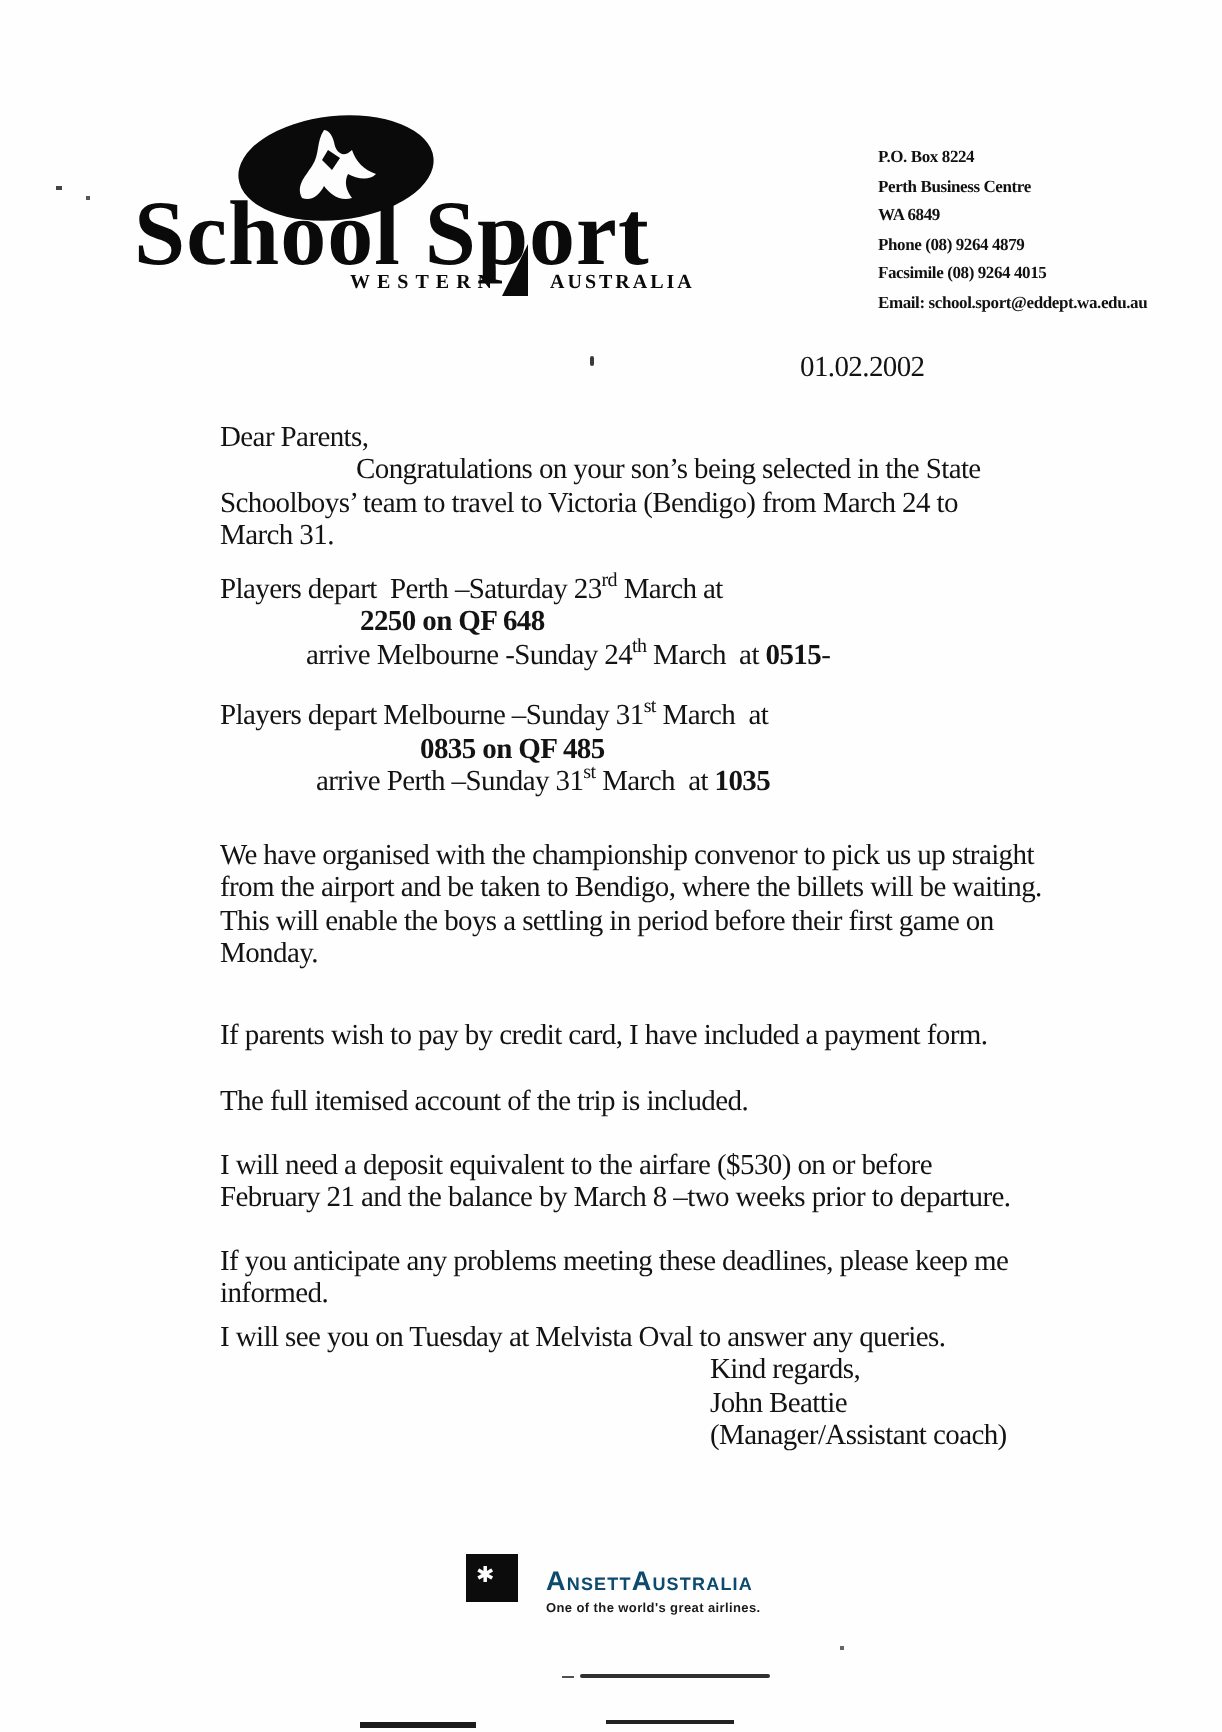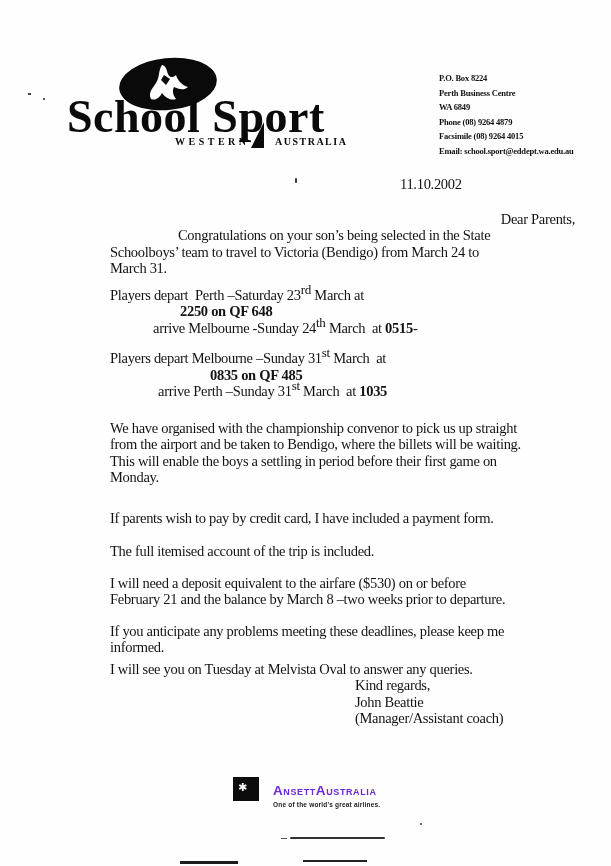--- a/index.html
+++ b/index.html
@@ -19,48 +19,48 @@
              border-left:13px solid transparent;border-bottom:26px solid #0a0a0a;}
 
   .contact{position:absolute;left:439px;top:71px;font-weight:700;font-size:8.5px;
            line-height:14.6px;letter-spacing:-0.2px;color:#111;}
 
   
   .body{position:absolute;left:110px;top:176px;width:465px;font-size:14.5px;line-height:16.5px;
         letter-spacing:-0.3px;color:#131313;}
   .body p{margin:0;white-space:pre-line;}
   .date{margin-left:290px;margin-bottom:18px;}
-  .salutation{margin:0;text-align:right;}
+  .salutation{margin:0;}
   .intro{text-indent:68px;margin:0 0 10px 0 !important;}
 
   .fblock{margin:0;}
   .fline{white-space:pre-wrap;}
   .u{text-underline-offset:2px;}
   .b{font-weight:700;}
-  sup{font-size:13px;line-height:0;}
+  sup{font-size:10px;line-height:0;}
   .ftime1{padding-left:70px;font-weight:700;}
   .farr1{padding-left:43px;}
   .ftime2{padding-left:100px;font-weight:700;}
   .farr2{padding-left:48px;}
   .mb14{margin-bottom:14px !important;}
   .mb20{margin-bottom:20px !important;}
   .mb24{margin-bottom:24px !important;}
   .mb17{margin-bottom:17px !important;}
   .mb15{margin-bottom:15px !important;}
   .mb5{margin-bottom:5px !important;}
   .signature{margin-left:245px;}
 
   
   .ansett{position:absolute;left:233px;top:777px;display:flex;gap:14px;}
   .ansett-square{width:26px;height:24px;background:#0c0c0c;position:relative;flex:none;}
   .ansett-star{position:absolute;left:5px;top:5px;color:#fff;font-size:11px;line-height:11px;
                font-family:"DejaVu Sans",sans-serif;}
   .ansett-text{padding-top:6px;}
   .ansett-brand{font-family:"Liberation Sans",sans-serif;font-weight:700;font-size:13.5px;
-                font-variant:small-caps;letter-spacing:0.6px;color:#6d28d9;white-space:nowrap;}
+                font-variant:small-caps;letter-spacing:0.6px;color:#0c4a6e;white-space:nowrap;}
   .ansett-tagline{font-family:"Liberation Sans",sans-serif;font-weight:700;font-size:6.5px;
                   letter-spacing:0.2px;margin-top:3px;color:#1a1a1a;}
 
   
   .artifact{position:absolute;background:#2a2a2a;}
   .speck1{left:28px;top:93px;width:3px;height:2px;background:#444;}
   .speck2{left:43px;top:98px;width:2px;height:2px;background:#555;}
   .speck3{left:295px;top:178px;width:2px;height:5px;background:#3a3a3a;border-radius:1px;}
   .speck4{left:420px;top:823px;width:2px;height:2px;background:#666;}
   .line1{left:290px;top:837px;width:95px;height:2px;background:#303030;border-radius:1px;}
@@ -92,21 +92,21 @@
   <div class="contact">
     <div>P.O. Box 8224</div>
     <div>Perth Business Centre</div>
     <div>WA 6849</div>
     <div>Phone (08) 9264 4879</div>
     <div>Facsimile (08) 9264 4015</div>
     <div>Email: school.sport@eddept.wa.edu.au</div>
   </div>
 
   <div class="body">
-    <div class="date">11.10.2002</div>
+    <div class="date">01.02.2002</div>
     <div class="salutation">Dear Parents,</div>
     <p class="intro">Congratulations on your son’s being selected in the State
 Schoolboys’ team to travel to Victoria (Bendigo) from March 24 to
 March 31.</p>
 
     <div class="fblock mb14">
       <div class="fline"><span>Players </span><span class="u">depart</span><span>  Perth –</span><span class="u"><span>Saturday 23</span><sup>rd</sup><span> March </span></span><span>at</span></div>
       <div class="fline ftime1">2250 on QF 648</div>
       <div class="fline farr1"><span class="u">arrive</span><span> Melbourne -Sunday 24</span><sup>th</sup><span> March  at </span><span class="b">0515</span><span>-</span></div>
     </div>

